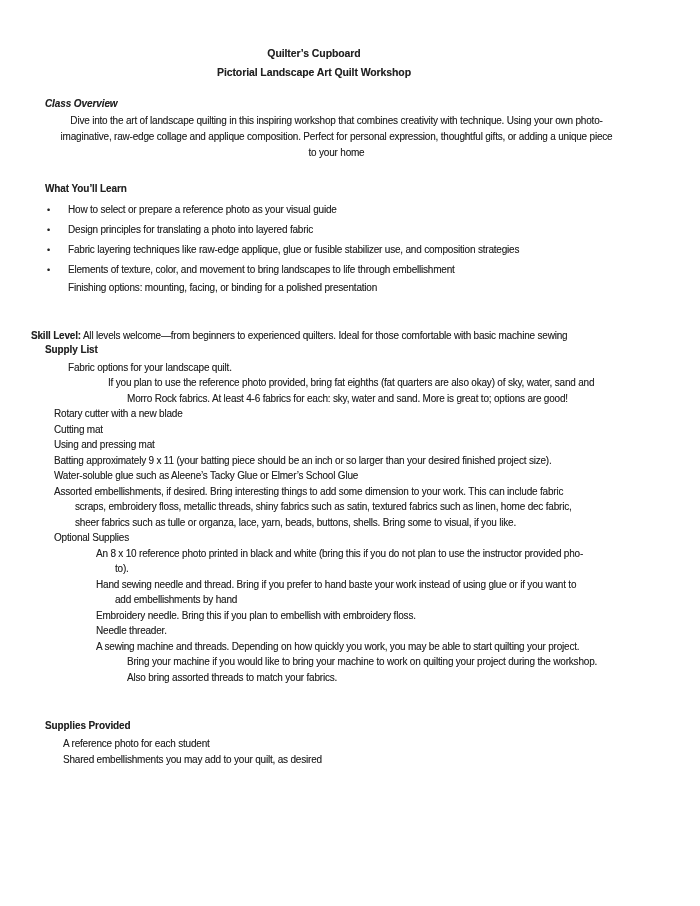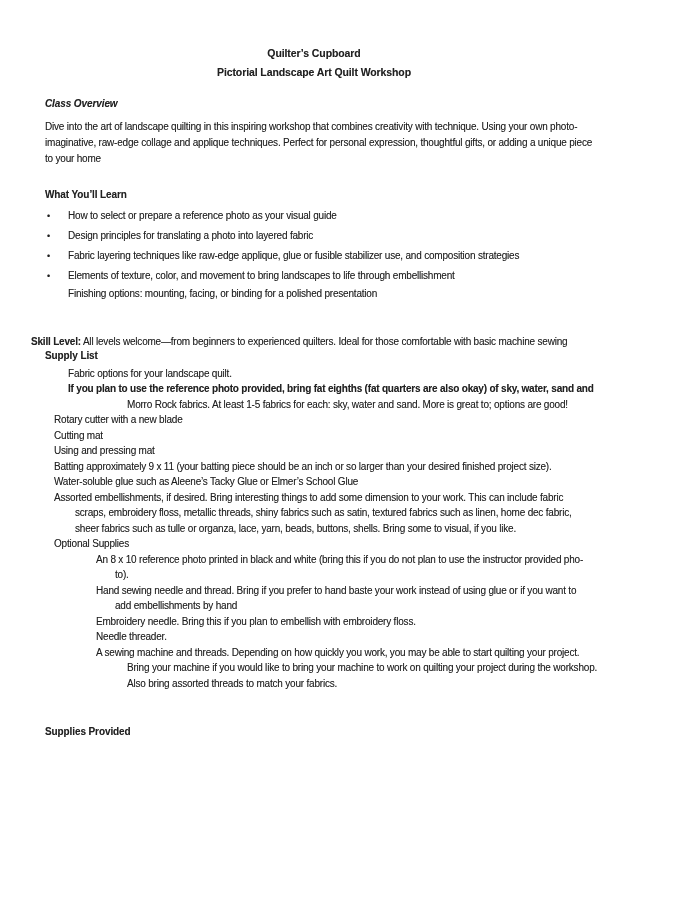--- a/index.html
+++ b/index.html
@@ -17,58 +17,58 @@
   .titles{text-align:center;}
   .title-line{font-weight:bold;font-size:10.5px;line-height:19px;letter-spacing:-0.1px;}
   .heading{
     font-weight:bold;font-size:10px;line-height:13px;
     padding-left:45px;letter-spacing:-0.1px;
   }
   .h-overview{margin-top:15px;font-style:italic;}
   .h-learn{margin-top:21px;}
   .h-supply{}
   .h-provided{margin-top:34px;}
-  .para{margin-top:9px;}
+  .para{margin-top:3px;text-align:center;}
   .para .ln{line-height:16px;}
   .ln{white-space:nowrap;line-height:15.5px;}
   .supply-list{margin-top:4px;}
   .provided-list{margin-top:4px;}
   .bullets{margin-top:5px;}
   .bullet-row{display:flex;align-items:baseline;line-height:20px;padding-left:47px;}
   .bul{width:21px;flex:0 0 21px;font-size:9px;}
   .skill-line{margin-top:33px;line-height:14px;padding-left:31px;white-space:nowrap;}
   .bold{font-weight:bold;}
   .ind-0{padding-left:45px;}
   .ind-1{padding-left:54px;}
   .ind-2{padding-left:63px;}
   .ind-3{padding-left:68px;}
   .ind-4{padding-left:75px;}
   .ind-5{padding-left:96px;}
-  .ind-6{padding-left:68px;font-weight:bold;}
+  .ind-6{padding-left:108px;}
   .ind-7{padding-left:115px;}
   .ind-8{padding-left:127px;}
 </style>
 </head>
 <body>
 
 <div class="doc">
 
   <div class="titles">
     <div class="title-line">Quilter’s Cupboard</div>
     <div class="title-line">Pictorial Landscape Art Quilt Workshop</div>
   </div>
 
   <div class="heading h-overview">Class Overview</div>
 
   <div class="para">
 
       <div class="ln ind-0">Dive into the art of landscape quilting in this inspiring workshop that combines creativity with technique. Using your own photo-</div>
 
 
-      <div class="ln ind-0">imaginative, raw-edge collage and applique techniques. Perfect for personal expression, thoughtful gifts, or adding a unique piece</div>
+      <div class="ln ind-0">imaginative, raw-edge collage and applique composition. Perfect for personal expression, thoughtful gifts, or adding a unique piece</div>
 
       <div class="ln ind-0">to your home</div>
     </div>
 
   <div class="heading h-learn">What You’ll Learn</div>
 
   <div class="bullets">
 
       <div class="bullet-row">
         <span class="bul">•</span>
@@ -96,21 +96,21 @@
   <div class="skill-line"><span class="bold">Skill Level:</span><span> All levels welcome—from beginners to experienced quilters. Ideal for those comfortable with basic machine sewing</span></div>
 
   <div class="heading h-supply">Supply List</div>
 
   <div class="supply-list">
 
       <div class="ln ind-3">Fabric options for your landscape quilt.</div>
 
       <div class="ln ind-6">If you plan to use the reference photo provided, bring fat eighths (fat quarters are also okay) of sky, water, sand and</div>
 
-      <div class="ln ind-8">Morro Rock fabrics. At least 1-5 fabrics for each: sky, water and sand. More is great to; options are good!</div>
+      <div class="ln ind-8">Morro Rock fabrics. At least 4-6 fabrics for each: sky, water and sand. More is great to; options are good!</div>
 
       <div class="ln ind-1">Rotary cutter with a new blade</div>
 
       <div class="ln ind-1">Cutting mat</div>
 
       <div class="ln ind-1">Using and pressing mat</div>
 
       <div class="ln ind-1">Batting approximately 9 x 11 (your batting piece should be an inch or so larger than your desired finished project size).</div>
 
       <div class="ln ind-1">Water-soluble glue such as Aleene’s Tacky Glue or Elmer’s School Glue</div>
@@ -137,14 +137,20 @@
 
       <div class="ln ind-5">A sewing machine and threads. Depending on how quickly you work, you may be able to start quilting your project.</div>
 
       <div class="ln ind-8">Bring your machine if you would like to bring your machine to work on quilting your project during the workshop.</div>
 
       <div class="ln ind-8">Also bring assorted threads to match your fabrics.</div>
     </div>
 
   <div class="heading h-provided">Supplies Provided</div>
 
+  <div class="provided-list">
+
+      <div class="ln ind-2">A reference photo for each student</div>
+
+      <div class="ln ind-2">Shared embellishments you may add to your quilt, as desired</div>
+    </div>
 
 </div>
 
 </body></html>

